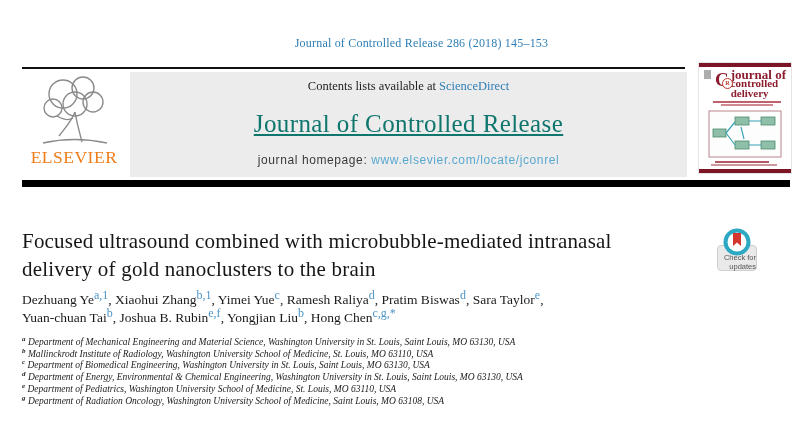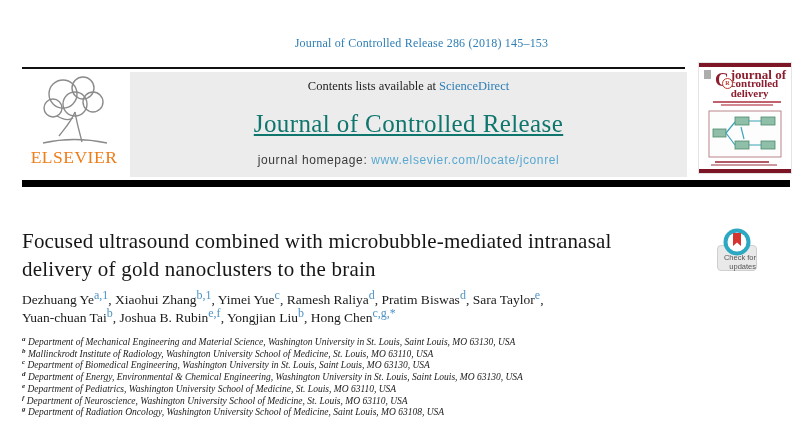--- a/index.html
+++ b/index.html
@@ -159,15 +159,14 @@
 </div>
 
 <div class="authors"><span>Dezhuang Ye</span><sup class="asup">a,1</sup>, <span>Xiaohui Zhang</span><sup class="asup">b,1</sup>, <span>Yimei Yue</span><sup class="asup">c</sup>, <span>Ramesh Raliya</span><sup class="asup">d</sup>, <span>Pratim Biswas</span><sup class="asup">d</sup>, <span>Sara Taylor</span><sup class="asup">e</sup>, <br><span>Yuan-chuan Tai</span><sup class="asup">b</sup>, <span>Joshua B. Rubin</span><sup class="asup">e,f</sup>, <span>Yongjian Liu</span><sup class="asup">b</sup>, <span>Hong Chen</span><sup class="asup">c,g,*</sup></div>
 
 <div class="affils">
     <div><sup class="fsup">a</sup> Department of Mechanical Engineering and Material Science, Washington University in St. Louis, Saint Louis, MO 63130, USA</div>
     <div><sup class="fsup">b</sup> Mallinckrodt Institute of Radiology, Washington University School of Medicine, St. Louis, MO 63110, USA</div>
     <div><sup class="fsup">c</sup> Department of Biomedical Engineering, Washington University in St. Louis, Saint Louis, MO 63130, USA</div>
     <div><sup class="fsup">d</sup> Department of Energy, Environmental &amp; Chemical Engineering, Washington University in St. Louis, Saint Louis, MO 63130, USA</div>
     <div><sup class="fsup">e</sup> Department of Pediatrics, Washington University School of Medicine, St. Louis, MO 63110, USA</div>
-    <div><sup class="fsup">f</sup> Department of Neuroscience, Washington University School of Medicine, St. Louis, MO 63110, USA</div>
     <div><sup class="fsup">g</sup> Department of Radiation Oncology, Washington University School of Medicine, Saint Louis, MO 63108, USA</div>
   </div>
 
 </body></html>

